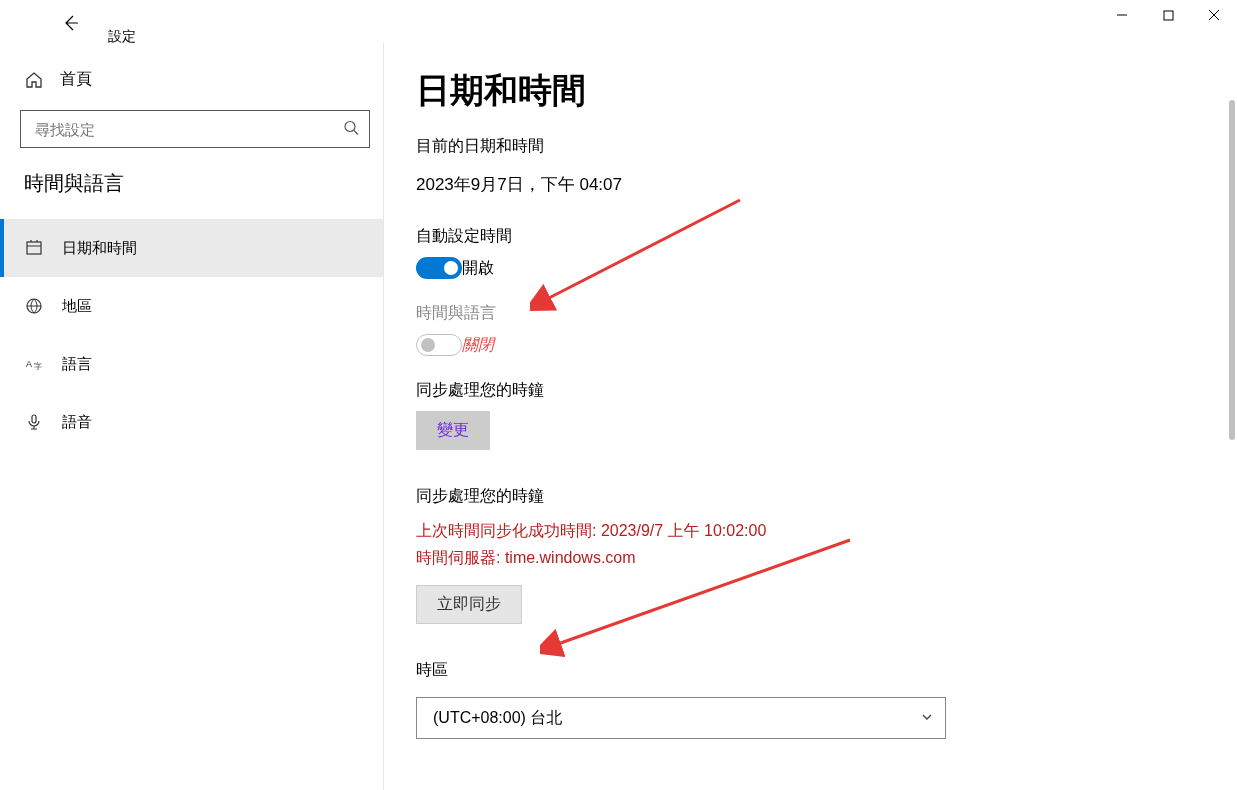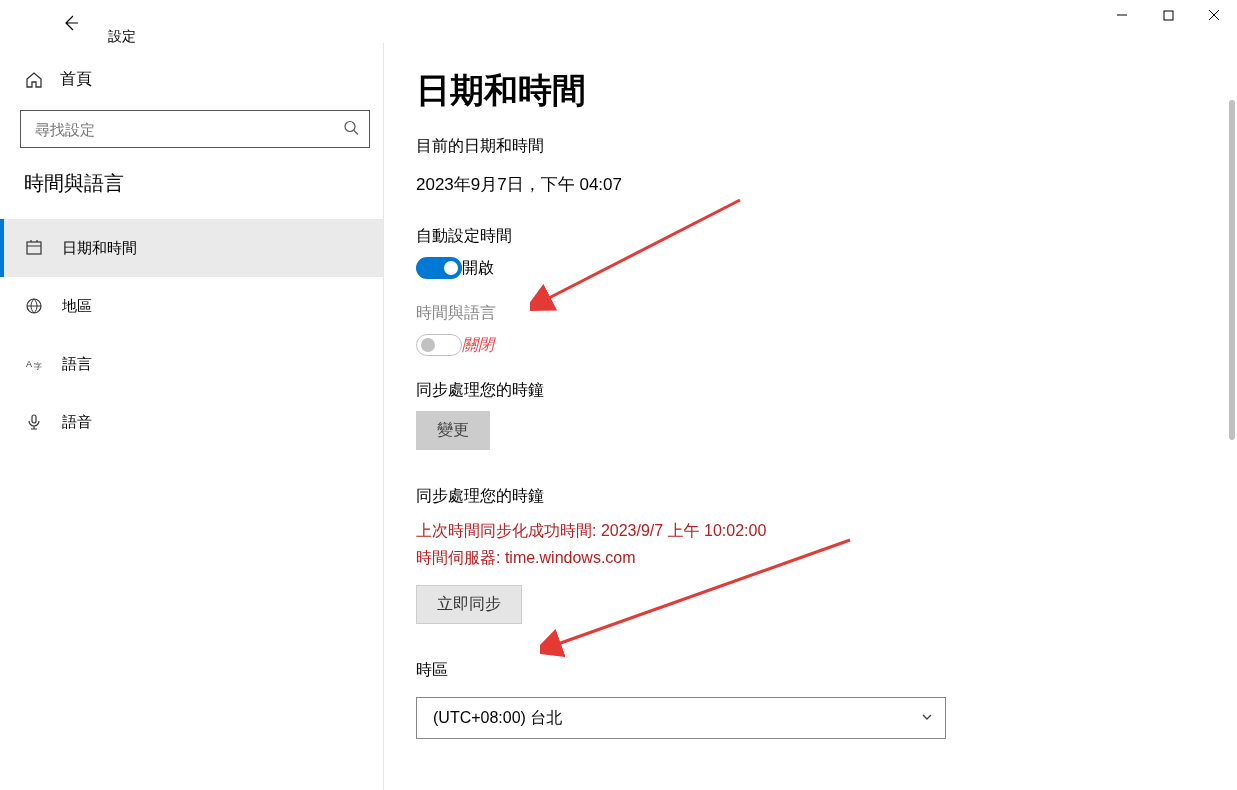--- a/index.html
+++ b/index.html
@@ -81,21 +81,21 @@
   }
   .toggle.on .toggle-knob { right: 4px; background: #fff; }
   .toggle.off .toggle-knob { left: 4px; background: #888; }
   .toggle.off.disabled .toggle-knob { background: #bbb; }
   .toggle-state { font-size: 16px; }
   .toggle-state.disabled { color: #ef4444; font-style: italic; }
   .btn {
     display: inline-block; padding: 8px 20px; font-size: 16px;
     border: 1px solid #ccc; background: #e5e5e5; color: #333; cursor: pointer;
   }
-  .btn.disabled { background: #ccc; color: #404040; cursor: not-allowed; }
+  .btn.disabled { background: #ccc; color: #6d28d9; cursor: not-allowed; }
   .section-gap { margin-bottom: 36px; }
   .sync-block .sect-title { margin-bottom: 10px; }
   .sync-info { font-size: 16px; color: #b91c1c; line-height: 1.7; margin-bottom: 14px; }
   .tz-block .sect-title { margin-bottom: 16px; }
   .dropdown {
     width: 530px; height: 42px; border: 1px solid #888; display: flex;
     align-items: center; justify-content: space-between; padding: 0 12px 0 16px;
     font-size: 16px; cursor: pointer;
   }
   .chev { font-size: 12px; color: #444; }

